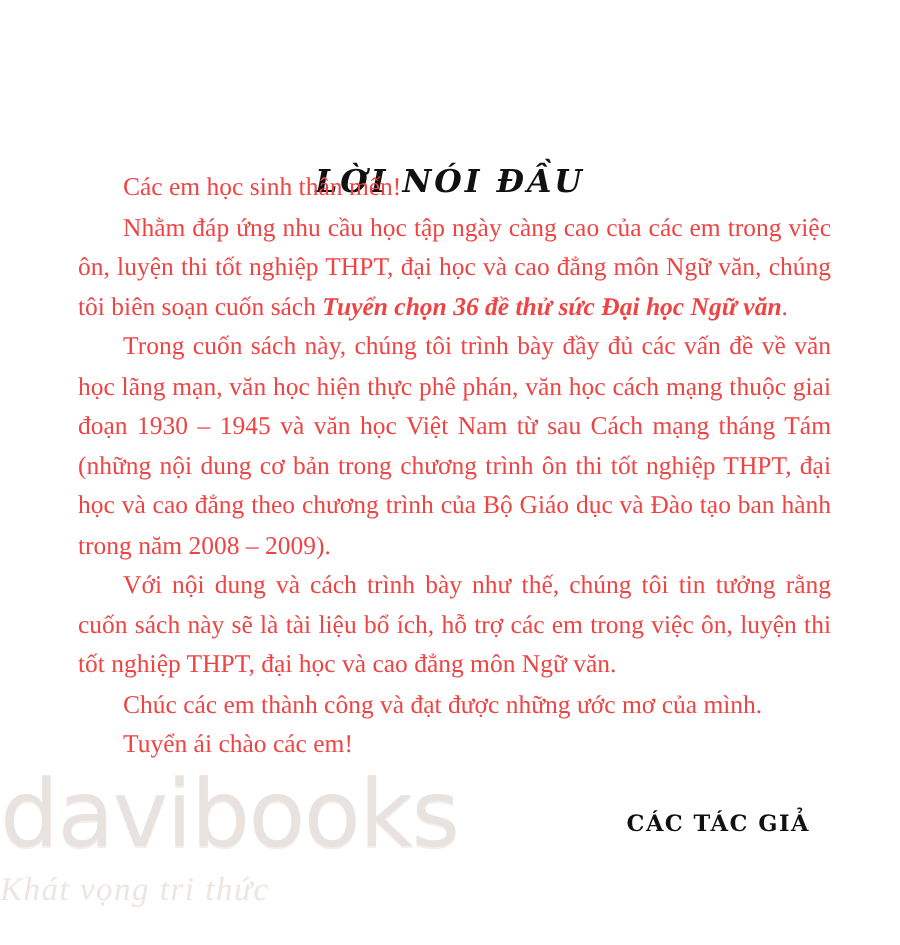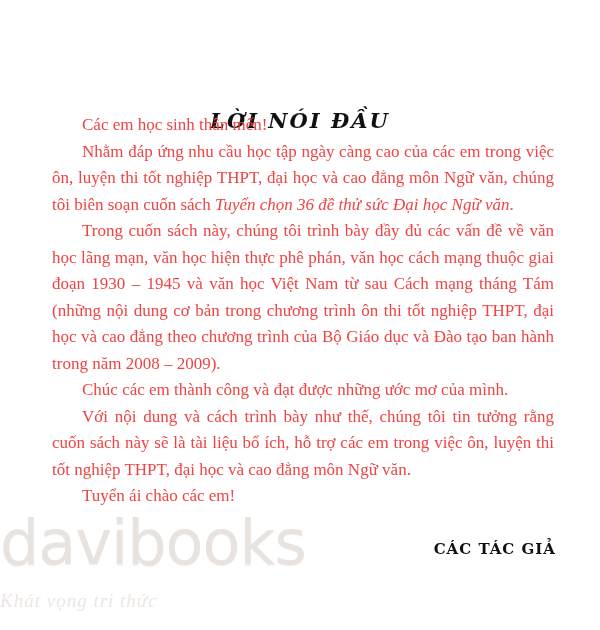--- a/index.html
+++ b/index.html
@@ -42,25 +42,25 @@
     text-align: justify;
     font-size: 17px;
     line-height: 26.5px;
     color: #ef4444;
   }
   p.greeting {
     text-indent: 30px;
   }
   .em {
     font-style: italic;
-    font-weight: normal;
+    font-weight: bold;
   }
   .signature {
     position: absolute;
-    right: 44px;
+    right: 60px;
     top: 540px;
     font-family: "DejaVu Serif", serif;
     font-weight: bold;
     font-size: 15px;
     letter-spacing: 1px;
     color: #111;
   }
   
   .watermark {
     position: absolute;
@@ -75,24 +75,24 @@
     font-family: "DejaVu Sans", sans-serif;
     font-size: 62px;
     color: #e9e3e0;
     letter-spacing: -1px;
     line-height: 62px;
     text-shadow: 0 1px 0 #f4efec;
   }
   .wm-sub {
     font-family: "Liberation Serif", serif;
     font-style: italic;
-    font-size: 19px;
+    font-size: 22px;
     color: #ece6e3;
     letter-spacing: 1px;
-    margin-top: 16px;
+    margin-top: 6px;
   }
 </style>
 </head>
 <body>
 
 <div class="page">
 
   <div class="watermark">
     <div class="wm-main">davibooks</div>
     <div class="wm-sub">Khát vọng tri thức</div>
@@ -102,23 +102,23 @@
 
   <div class="body-text">
 
     <p class="para greeting">Các em học sinh thân mến!</p>
 
     <p class="para"><span>Nhằm đáp ứng nhu cầu học tập ngày càng cao của các em trong việc ôn, luyện thi tốt nghiệp THPT, đại học và cao đẳng môn Ngữ văn, chúng tôi biên soạn cuốn sách </span><span class="em">Tuyển chọn 36 đề thử sức Đại học Ngữ văn</span><span>.</span></p>
 
     <p class="para">Trong cuốn sách này, chúng tôi trình bày đầy đủ các vấn đề về văn học lãng mạn, văn học hiện thực phê phán, văn học cách mạng thuộc giai đoạn 1930 – 1945 và văn học Việt Nam từ sau Cách mạng tháng Tám (những nội dung cơ bản trong chương trình ôn thi tốt nghiệp THPT, đại học và cao đẳng theo chương trình của Bộ Giáo dục và Đào tạo ban hành trong năm 2008 – 2009).</p>
 
 
+    <p class="para">Với nội dung và cách trình bày như thế, chúng tôi tin tưởng rằng cuốn sách này sẽ là tài liệu bổ ích, hỗ trợ các em trong việc ôn, luyện thi tốt nghiệp THPT, đại học và cao đẳng môn Ngữ văn.</p>
+
     <p class="para">Chúc các em thành công và đạt được những ước mơ của mình.</p>
-
-    <p class="para">Với nội dung và cách trình bày như thế, chúng tôi tin tưởng rằng cuốn sách này sẽ là tài liệu bổ ích, hỗ trợ các em trong việc ôn, luyện thi tốt nghiệp THPT, đại học và cao đẳng môn Ngữ văn.</p>
 
     <p class="para">Tuyển ái chào các em!</p>
 
   </div>
 
   <div class="signature">CÁC TÁC GIẢ</div>
 
 </div>
 
 </body></html>

